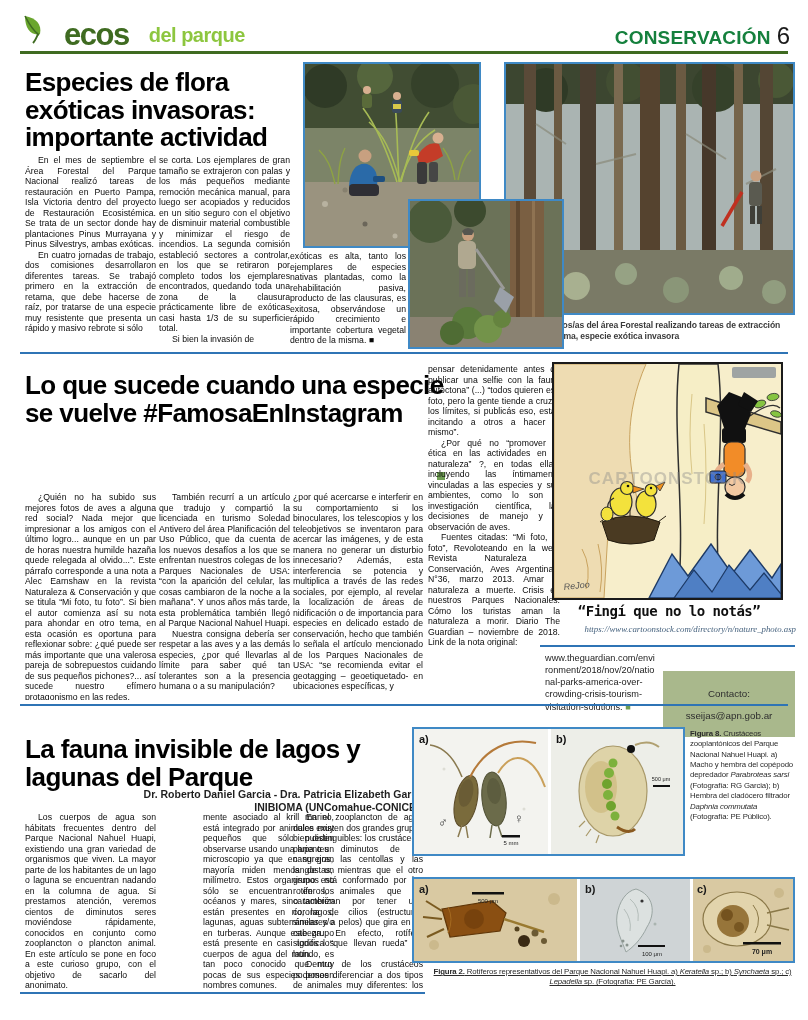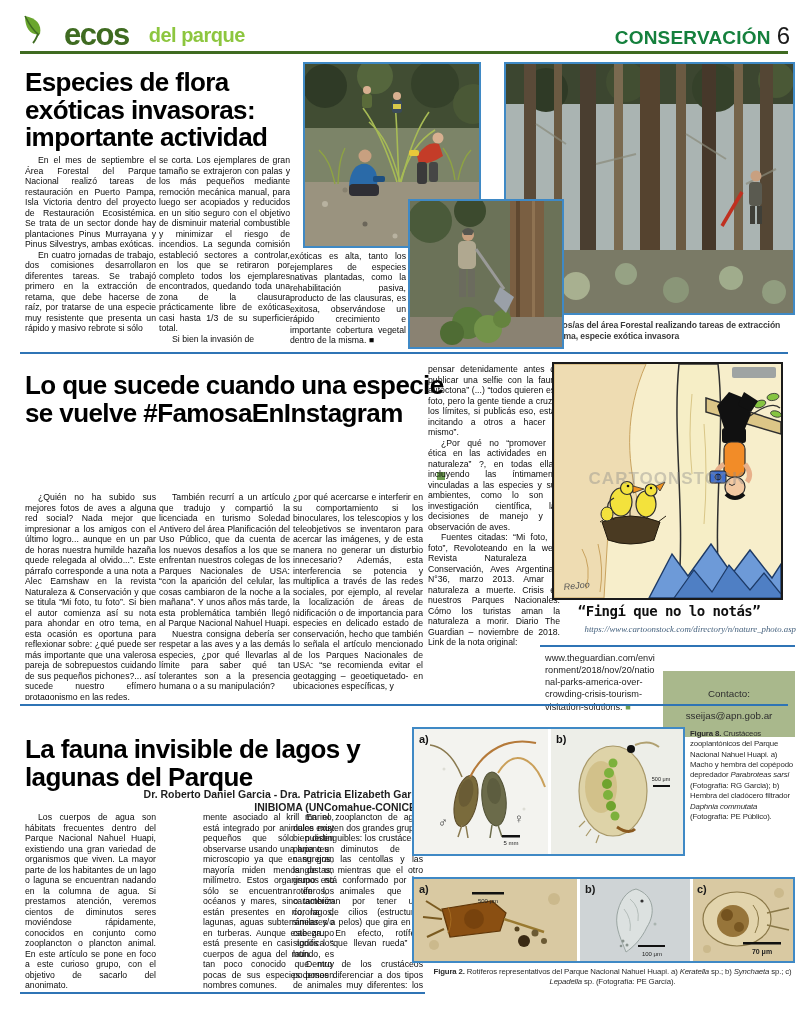--- a/index.html
+++ b/index.html
@@ -41,21 +41,21 @@
   .contact-box{position:absolute;left:663px;top:649px;width:132px;height:66px;background:#a9b88c;
       display:flex;flex-direction:column;justify-content:center;align-items:center;gap:11px;
       font-size:9.8px;color:#2e2e2e;margin-top:22px;}
   
   .figframe{position:absolute;border:2px solid #3f89c5;box-sizing:border-box;background:#fff;
       display:flex;gap:3px;overflow:hidden;}
   .figcell{position:relative;height:100%;}
   .figcaption{position:absolute;font-size:7.8px;line-height:1.33;color:#2b2b2b;letter-spacing:-.15px;}
   .figcaption b{font-weight:bold;}
   .figcaption i{font-style:italic;}
-  .fig2cap{text-align:center;}
+  .fig2cap{text-align:center;text-decoration:underline;}
 </style>
 </head>
 <body>
 
 <div class="page">
 
   <div class="logo">
     <span style="display:inline-block;">
       <svg width="22" height="30" viewBox="0 0 22 30">
         <path d="M3 2 C14 4 20 10 18 20 C10 22 3 16 3 2 Z" fill="#6aa62e"></path>

